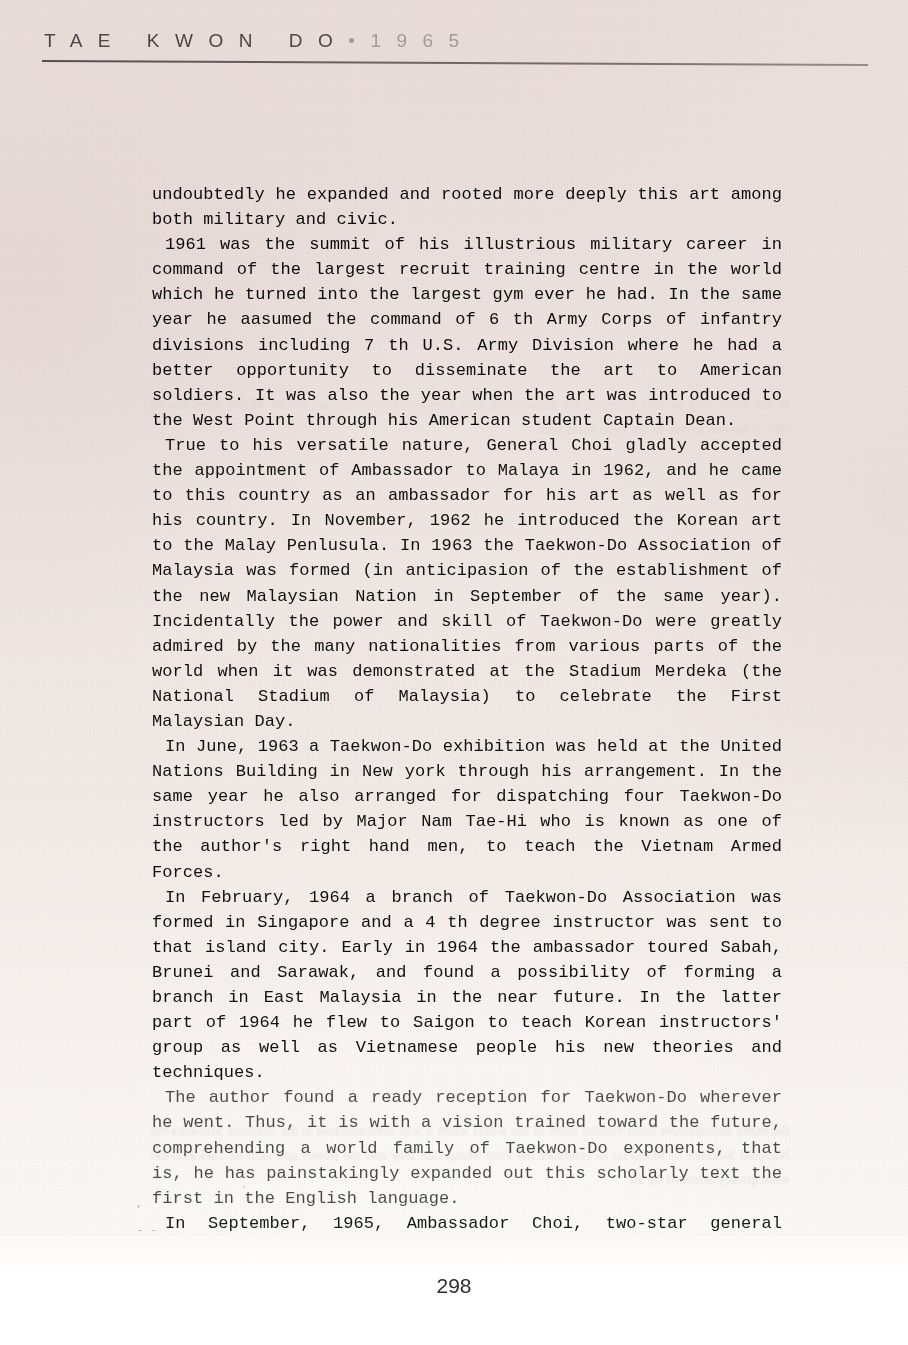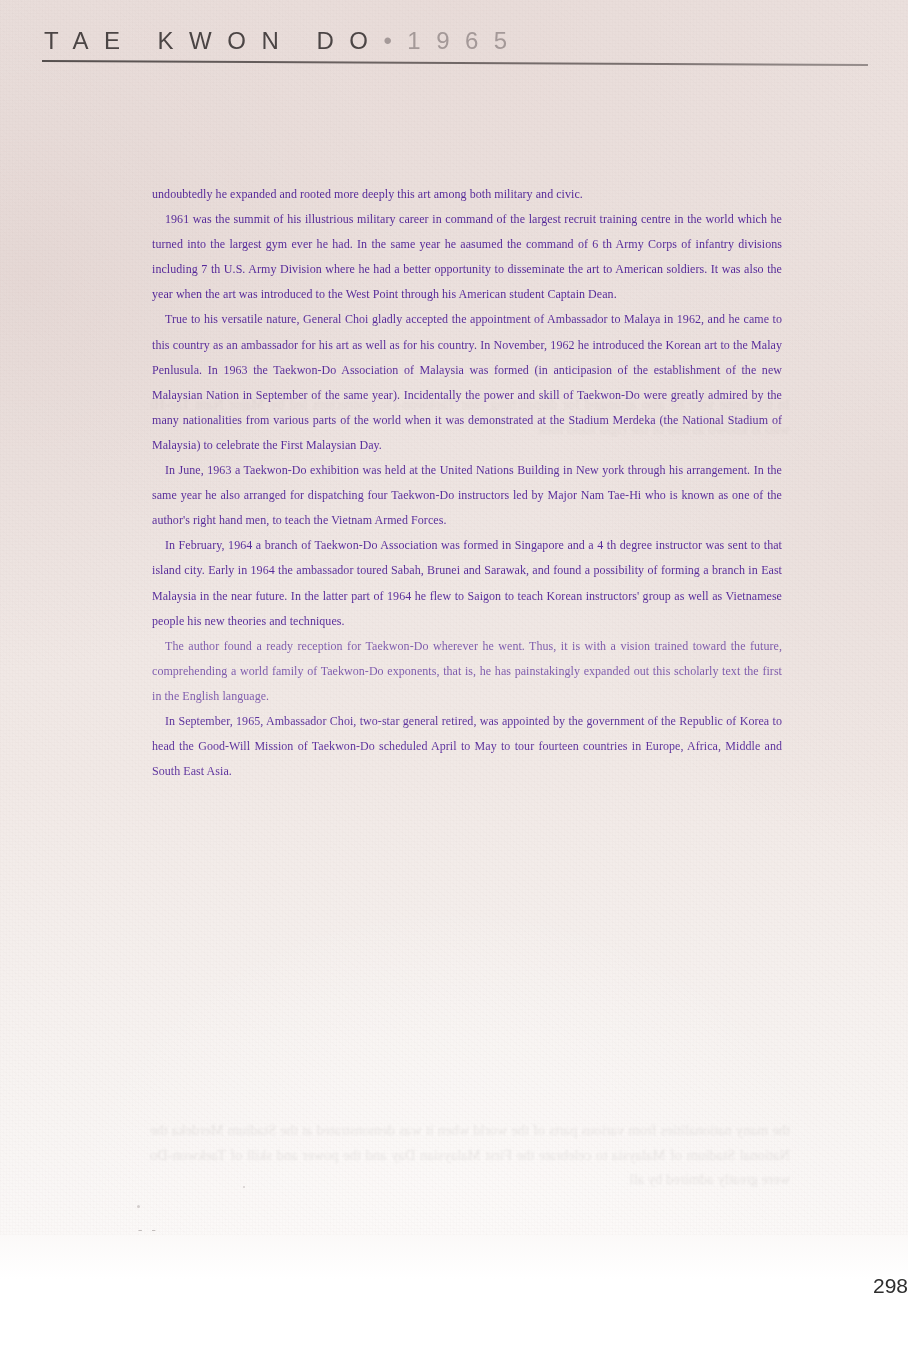--- a/index.html
+++ b/index.html
@@ -57,21 +57,21 @@
   }
 
   
   .runhead {
     position: absolute;
     left: 44px;
     top: 28px;
     width: 560px;
     height: 26px;
     white-space: nowrap;
-    font-size: 24px;
+    font-size: 19px;
     line-height: 26px;
     letter-spacing: 15.5px;
     color: #403a3a;
     font-family: "Liberation Sans", "DejaVu Sans", sans-serif;
     opacity: 0.93;
   }
   .runhead .faint { color: #8b8080; opacity: 0.78; }
 
   .rule {
     position: absolute;
@@ -90,25 +90,26 @@
     position: absolute;
     left: 152px;
     top: 182px;
     width: 630px;
   }
 
   .body-col p {
     margin: 0;
     text-align: justify;
     text-justify: inter-word;
-    font-size: 12px;
+    font-size: 17px;
     line-height: 25.1px;
-    color: #4c1d95;
+    color: #000000;
     text-indent: 13px;
     letter-spacing: 0.05px;
+    font-family: Liberation Mono, monospace;
   }
   .body-col p.no-indent { text-indent: 0; }
 
   
   .ink-1 { opacity: 0.95; }
   .ink-2 { opacity: 0.93; }
   .ink-3 { opacity: 0.90; }
   .ink-faded { opacity: 0.70; color: #3a3331; }
   .ink-verylight { opacity: 0.58; color: #453d3b; }
 
@@ -175,21 +176,21 @@
     background: #8a7f7d;
     opacity: 0.35;
   }
 
   
   .scan-number {
     position: absolute;
     left: 0;
     top: 1274px;
     width: 908px;
-    text-align: right;
+    text-align: center;
     font-family: "Liberation Sans", "DejaVu Sans", sans-serif;
     font-size: 21px;
     color: #2e2e2e;
   }
 </style>
 </head>
 <body>
 
 <div id="page">
 

